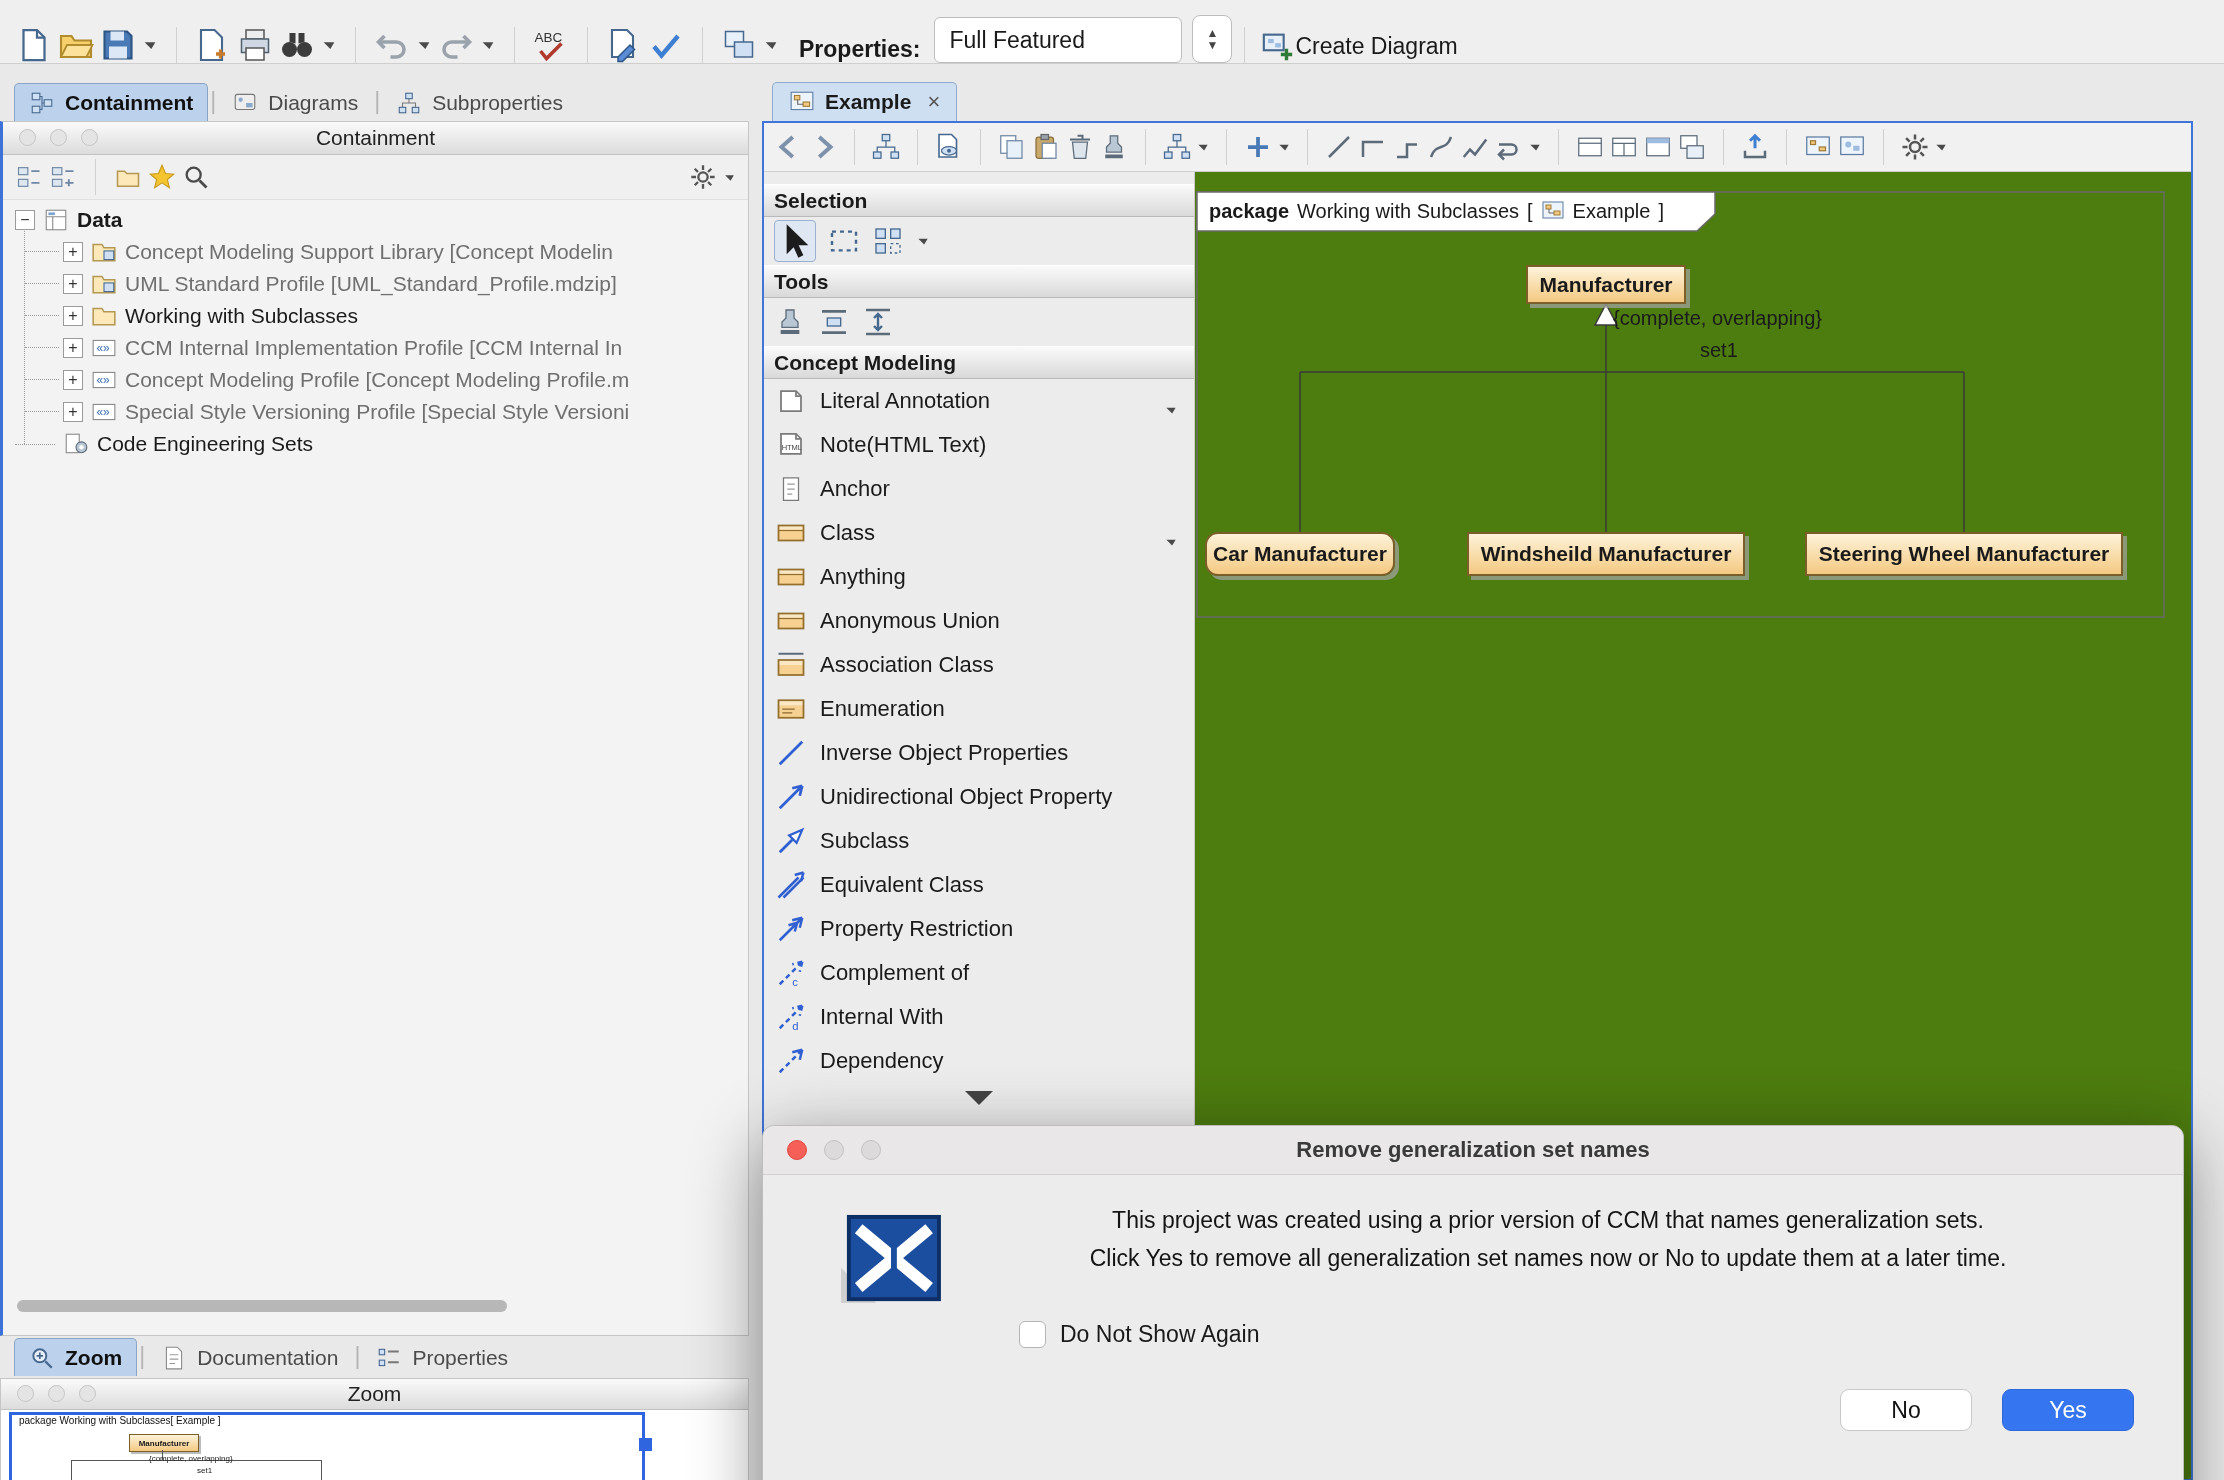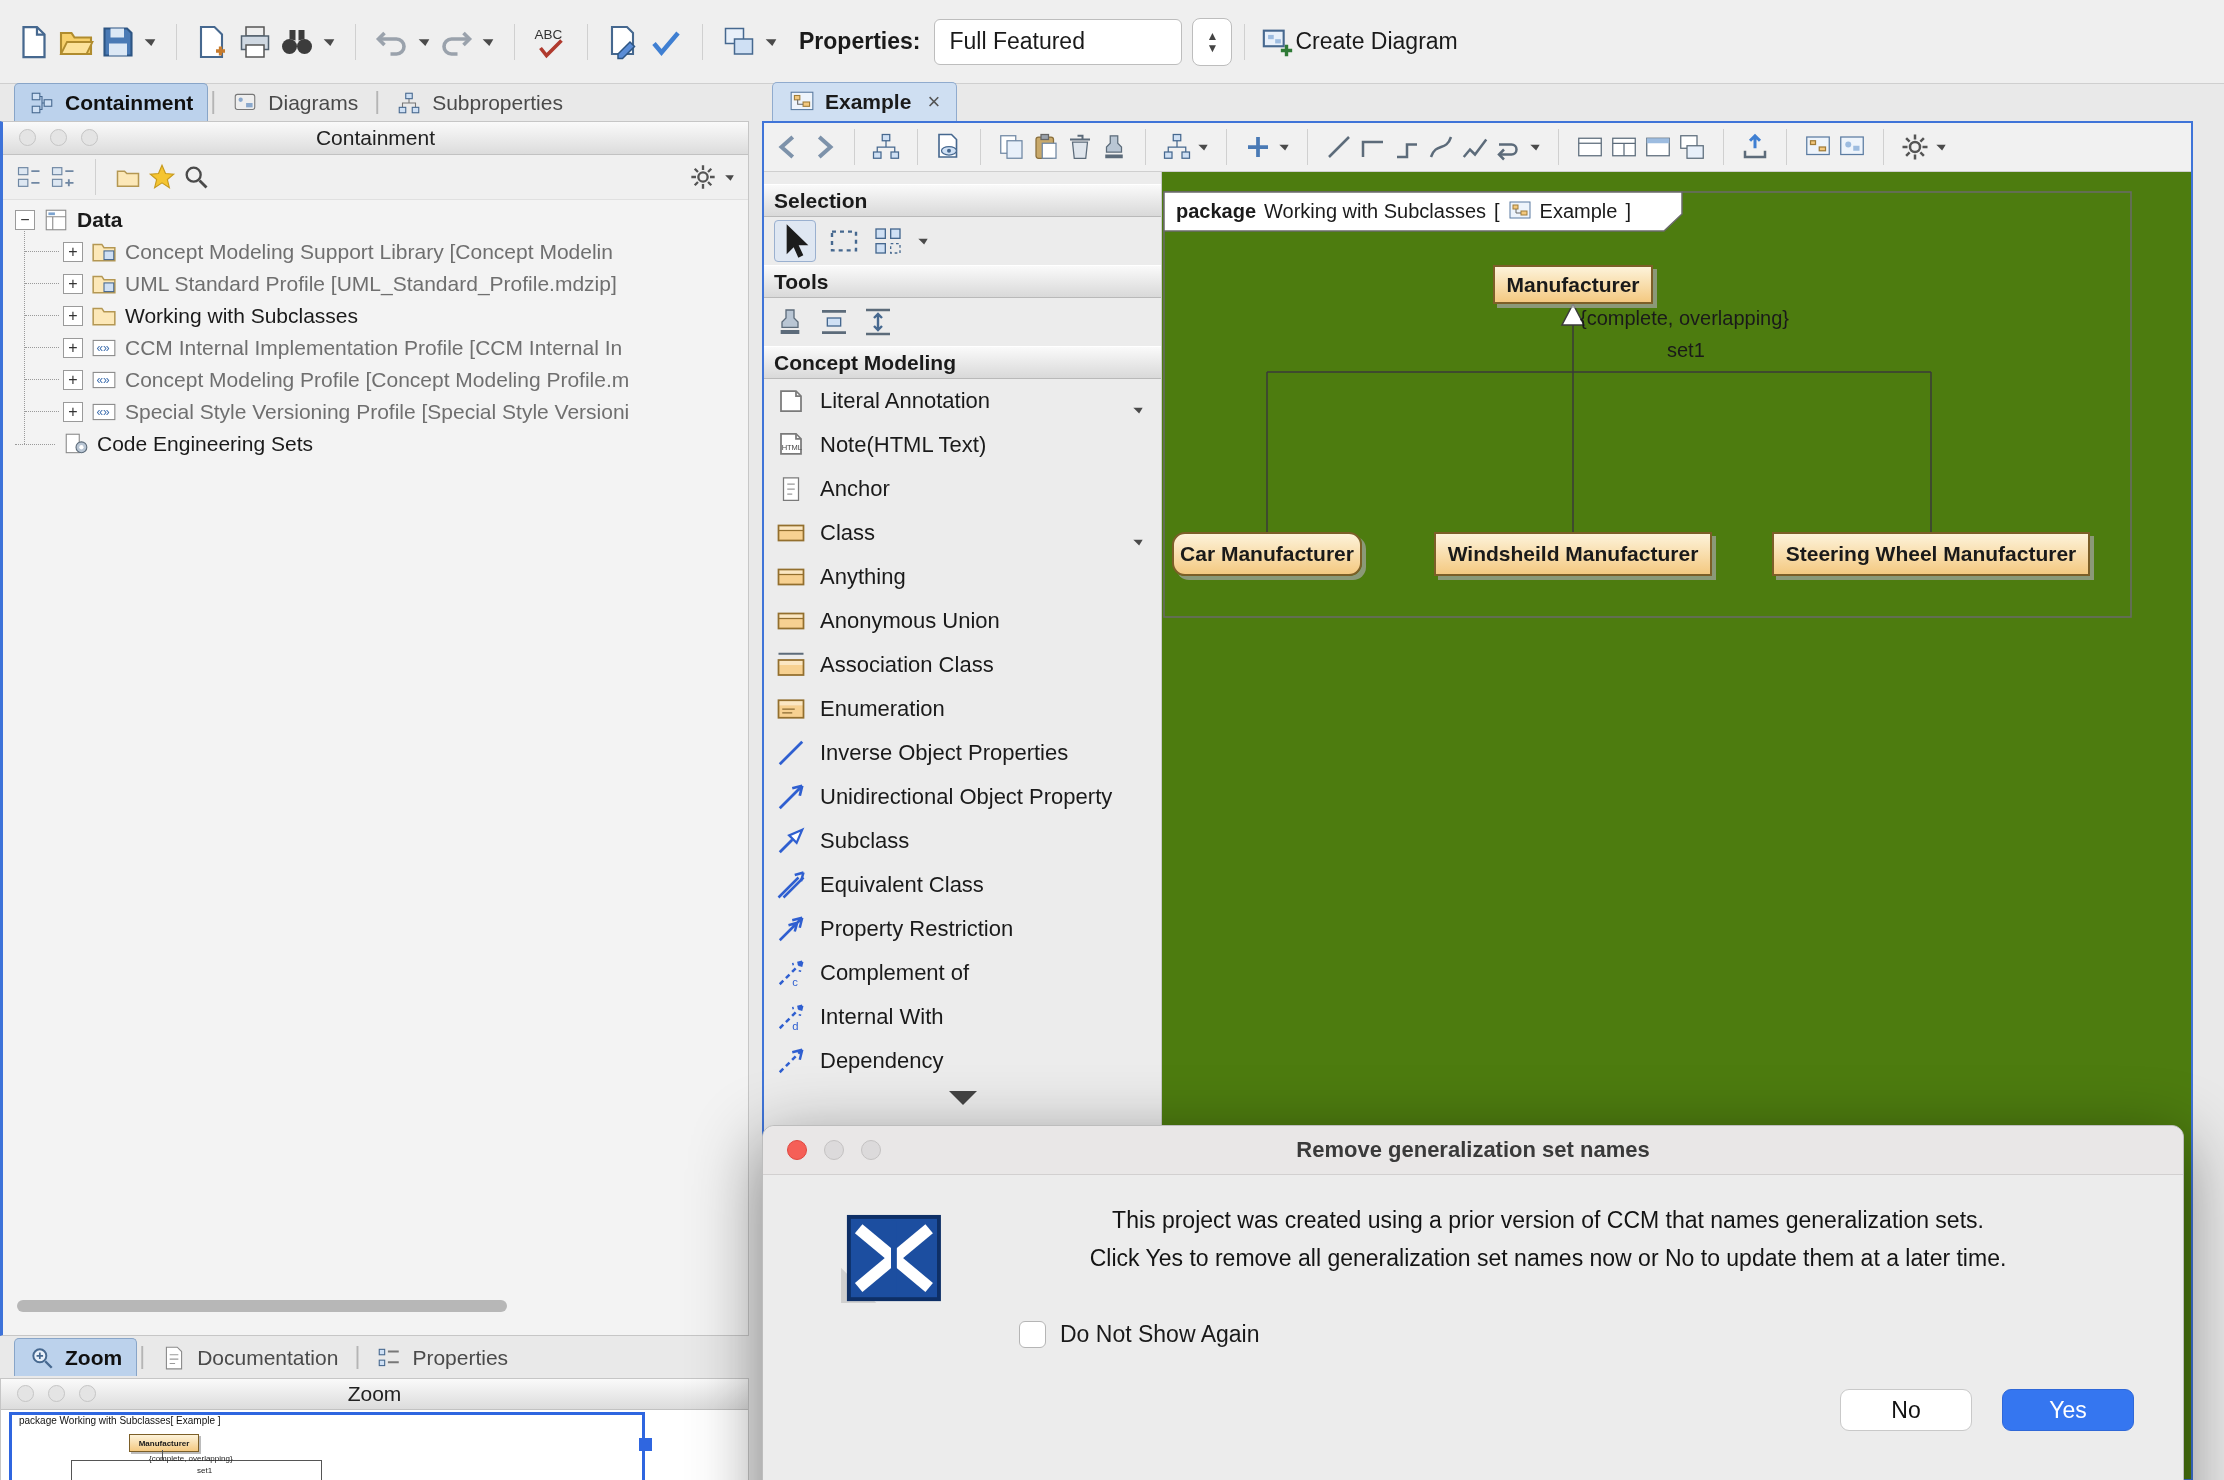--- a/index.html
+++ b/index.html
@@ -2,22 +2,22 @@
 <html><head>
 <meta charset="utf-8">
 <style>
   html,body{margin:0;padding:0;}
   body{width:2224px;height:1480px;overflow:hidden;background:#e9e9e9;
        font-family:"Liberation Sans",sans-serif;color:#1a1a1a;position:relative;}
   .icon{display:inline-flex;flex:0 0 auto;align-items:center;justify-content:center;}
   .icon svg{width:100%;height:100%;display:block;}
 
   
-  .main-toolbar{position:absolute;left:0;top:0;width:2224px;height:84px;background:#efefef;
-    border-bottom:1px solid #cfcfcf;display:flex;align-items:center;padding-left:16px;box-sizing:border-box;}
+  .main-toolbar{position:absolute;left:0;top:0;width:2224px;height:64px;background:#efefef;
+    border-bottom:1px solid #cfcfcf;display:flex;align-items:flex-end;padding-left:16px;box-sizing:border-box;}
   .tbwrap{display:flex;align-items:center;gap:6px;}
   .vsep{width:1px;height:36px;background:#d0d0d0;margin:0 12px;display:inline-block;}
   .persp-label{font-weight:bold;font-size:23px;margin:0 14px 0 20px;white-space:nowrap;}
   .persp-box{width:248px;height:46px;background:#fff;border:1px solid #bdbdbd;border-radius:6px;
     display:flex;align-items:center;padding-left:14px;font-size:23px;box-sizing:border-box;}
   .stepper{width:38px;height:46px;background:#fff;border:1px solid #bdbdbd;border-radius:8px;margin-left:10px;
     display:flex;flex-direction:column;align-items:center;justify-content:center;font-size:12px;color:#444;line-height:12px;}
   .create-diagram{display:flex;align-items:center;font-size:23px;margin-left:4px;}
 
   
@@ -69,21 +69,21 @@
   .editor{position:absolute;left:762px;top:81px;width:1462px;height:1399px;}
   .editor-tabs{height:40px;display:flex;align-items:flex-end;}
   .etab{height:38px;background:#cfdff2;border:1px solid #90abce;border-bottom:none;border-radius:5px 5px 0 0;
     display:flex;align-items:center;gap:10px;padding:0 16px;font-size:21px;font-weight:bold;margin-left:10px;}
   .etab .close{font-size:22px;color:#555;font-weight:normal;margin-left:6px;}
   .editor-body{position:absolute;left:0;top:40px;width:1431px;height:1359px;border:2px solid #3f74d8;
     box-sizing:border-box;background:#ececec;}
   .right-gutter{position:absolute;left:1431px;top:40px;width:31px;height:1359px;background:#e9e9e9;}
   .dtoolbar{height:48px;background:#f1f1f1;border-bottom:1px solid #cfcfcf;display:flex;align-items:center;padding:0 10px;gap:4px;overflow:hidden;}
   .split{display:flex;height:calc(100% - 48px);}
-  .palette{width:398px;background:#ececec;border-right:1px solid #c9c9c9;overflow:hidden;position:relative;box-sizing:border-box;padding-top:12px;}
+  .palette{width:431px;background:#ececec;border-right:1px solid #c9c9c9;overflow:hidden;position:relative;box-sizing:border-box;padding-top:12px;}
   .phead{height:33px;background:linear-gradient(#fafafa,#d9d9d9);border-top:1px solid #fff;border-bottom:1px solid #b9b9b9;
     display:flex;align-items:center;padding-left:10px;font-weight:bold;font-size:21px;box-sizing:border-box;}
   .prow{height:48px;display:flex;align-items:center;gap:12px;padding-left:10px;}
   .pressed{background:#dfe7f2;border:1px solid #9ab0cf;border-radius:4px;}
   .pitem{height:44px;display:flex;align-items:center;gap:14px;padding-left:12px;font-size:22px;position:relative;white-space:nowrap;}
   .pitem .pcaret{position:absolute;right:16px;top:18px;}
   .pchevron{margin:8px auto 0;width:0;height:0;border-left:14px solid transparent;border-right:14px solid transparent;border-top:14px solid #444;}
 
   .canvas{flex:1;background:#4d7c0f;position:relative;overflow:hidden;}
   .frame-svg{position:absolute;left:0;top:0;}

